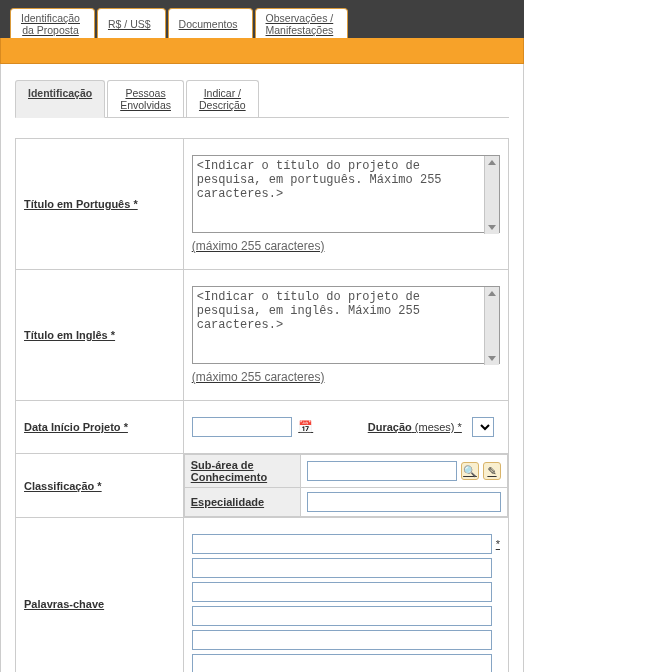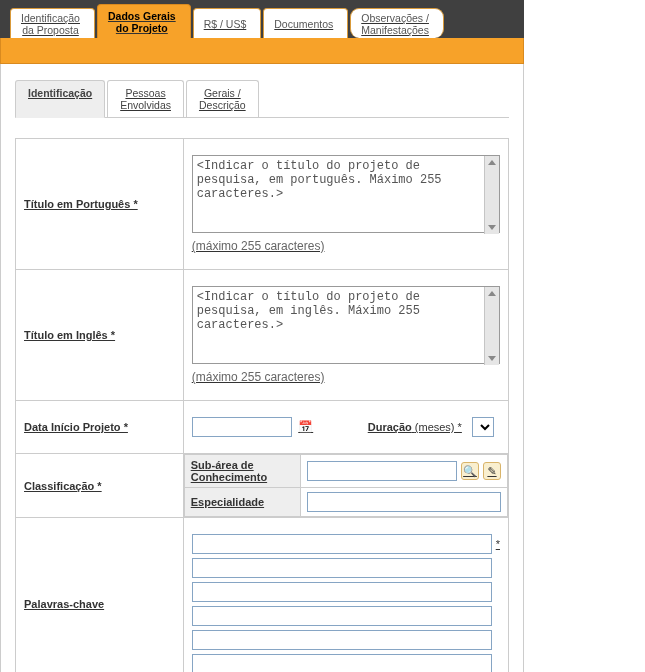--- a/index.html
+++ b/index.html
@@ -228,36 +228,34 @@
   }
 </style>
 </head>
 <body>
 
 <div class="page">
 
   <div class="top-tabs">
     <div class="top-tab" style="white-space:pre-line;">Identificação
 da Proposta</div>
-    <div class="top-tab active" style="white-space:pre-line;">Dados Gerais
-do Projeto</div>
     <div class="top-tab">R$ / US$</div>
     <div class="top-tab">Documentos</div>
-    <div class="top-tab" style="white-space:pre-line;border-radius:9px;">Observações /
+    <div class="top-tab" style="white-space:pre-line;">Observações /
 Manifestações</div>
   </div>
   <div class="orange-bar"></div>
 
   <div class="main-area">
 
     <div class="sub-tabs">
       <div class="sub-tab active">Identificação</div>
       <div class="sub-tab" style="white-space:pre-line;text-align:center;">Pessoas
 Envolvidas</div>
-      <div class="sub-tab" style="white-space:pre-line;">Gerais /
+      <div class="sub-tab" style="white-space:pre-line;">Indicar /
 Descrição</div>
     </div>
 
     <table class="form-table">
       <tbody>
 
         <tr>
           <td class="label-cell">Título em Português *</td>
           <td>
             <div class="textarea-wrap">

